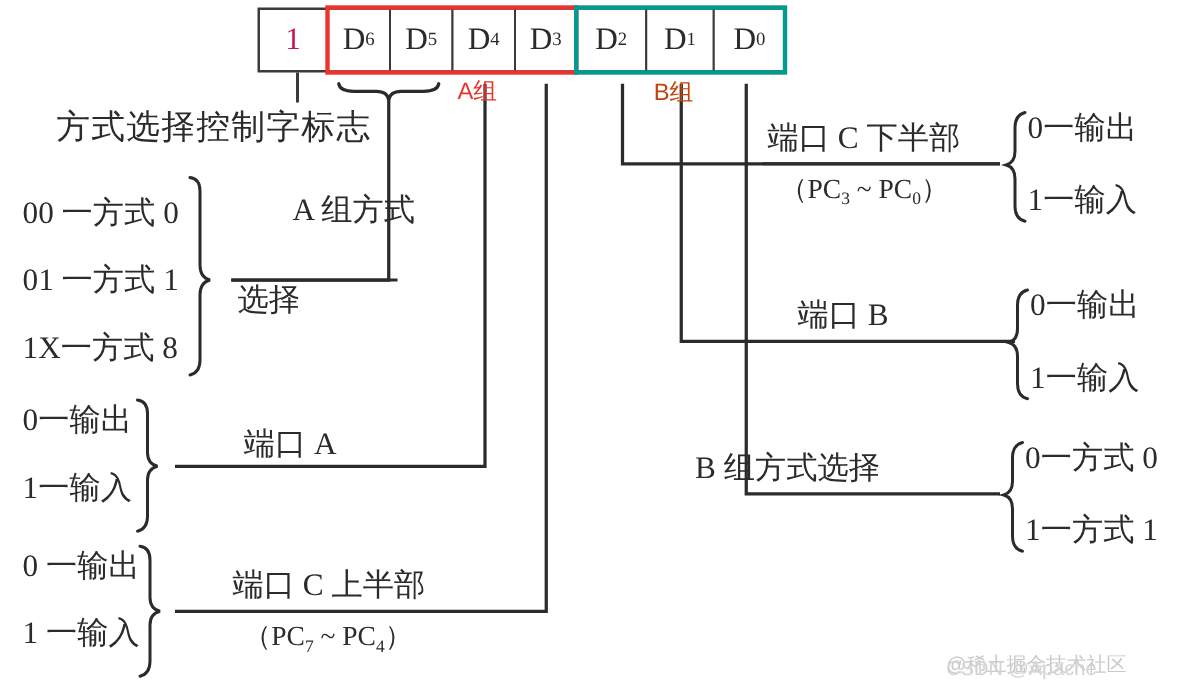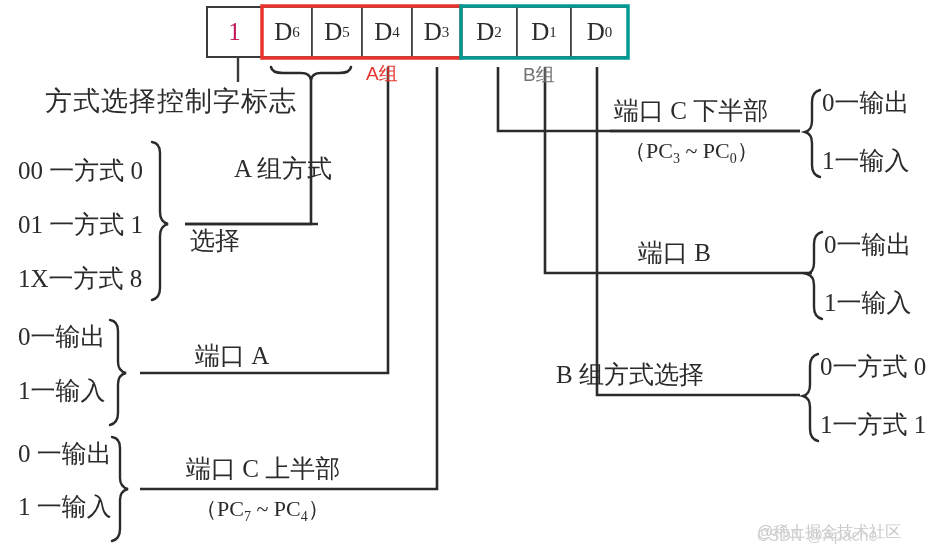--- a/index.html
+++ b/index.html
@@ -118,21 +118,21 @@
   <div class="bit" style="left:517px;top:7px;width:54px;height:50px;">
     <span>D</span>
       <sub>1</sub>
   </div>
   <div class="bit" style="left:571px;top:7px;width:57px;height:50px;">
     <span>D</span>
       <sub>0</sub>
   </div>
 
   <div class="txt grouplabel" style="left:366px;top:64px;color:#e8342c;">A组</div>
-  <div class="txt grouplabel" style="left:523px;top:65px;color:#737373;">B组</div>
+  <div class="txt grouplabel" style="left:523px;top:65px;color:#c2410c;">B组</div>
 
   <div class="txt title-main" style="left:10px;top:88px;">方式选择控制字标志</div>
 
   <div class="txt row-txt" style="left:18px;top:158px;">00 一方式 0</div>
   <div class="txt row-txt" style="left:18px;top:212px;">01 一方式 1</div>
   <div class="txt row-txt" style="left:18px;top:266px;">1X一方式 8</div>
   <div class="txt row-txt" style="left:190px;top:156px;margin-left:44px;">A 组方式</div>
   <div class="txt row-txt" style="left:190px;top:198px;margin-top:30px;">选择</div>
 
   <div class="txt row-txt" style="left:18px;top:324px;">0一输出</div>

